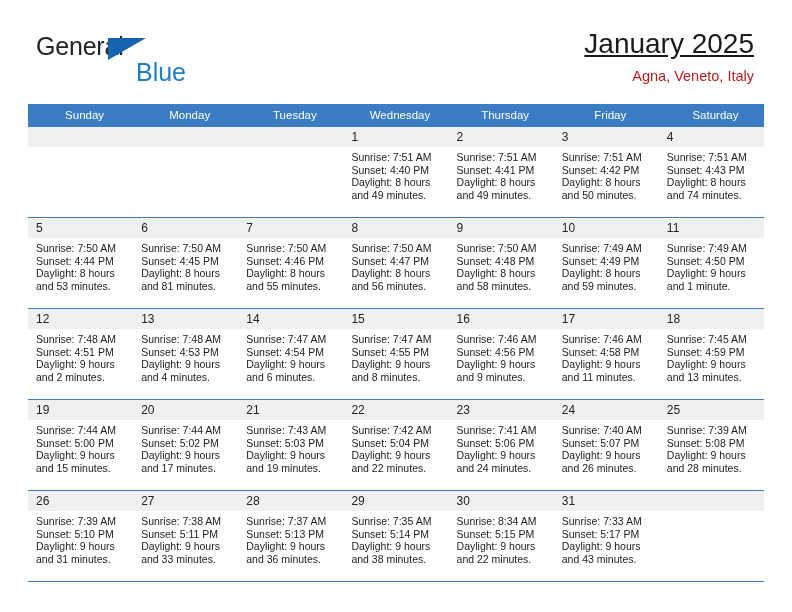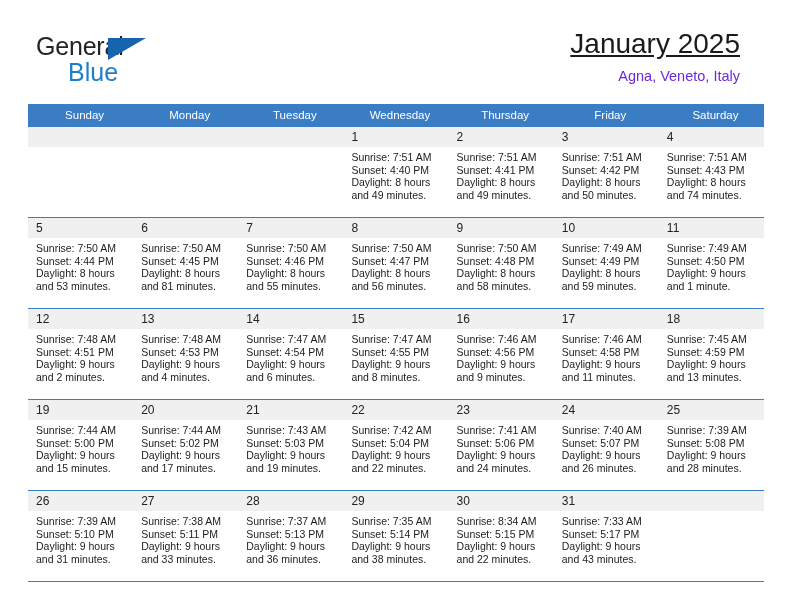--- a/index.html
+++ b/index.html
@@ -17,21 +17,21 @@
   .page {
     position: relative;
     width: 792px;
     height: 612px;
     box-sizing: border-box;
   }
 
   
   .topbar {
     position: absolute;
-    left: 0; right: 16px;
+    left: 0; right: 2px;
     top: 28px;
     height: 70px;
     padding: 0 36px;
     box-sizing: border-box;
     display: flex;
     align-items: flex-start;
     justify-content: space-between;
   }
   .logo {
     position: relative;
@@ -48,20 +48,21 @@
     line-height: 1;
     display: inline-block;
   }
   .logo-blue {
     font-size: 25px;
     color: #1f7ec4;
     line-height: 1;
     display: block;
     margin-top: 1px;
     margin-left: 32px;
+    text-align: right;
   }
   .logo-tri {
     position: absolute;
     left: 72px;
     top: 10px;
     width: 0;
     height: 0;
     border-left: 38px solid #1664ad;
     border-bottom: 22px solid transparent;
   }
@@ -71,21 +72,21 @@
   }
   .cal-title {
     font-size: 28px;
     color: #1a1a1a;
     line-height: 1.15;
     white-space: nowrap;
     text-decoration: underline;
   }
   .cal-subtitle {
     font-size: 14.5px;
-    color: #6d28d9;
+    color: #b91c1c;
     margin-top: 8px;
     white-space: nowrap;
   }
 
   
   .calendar {
     position: absolute;
     left: 28px;
     top: 104px;
     width: 736px;

